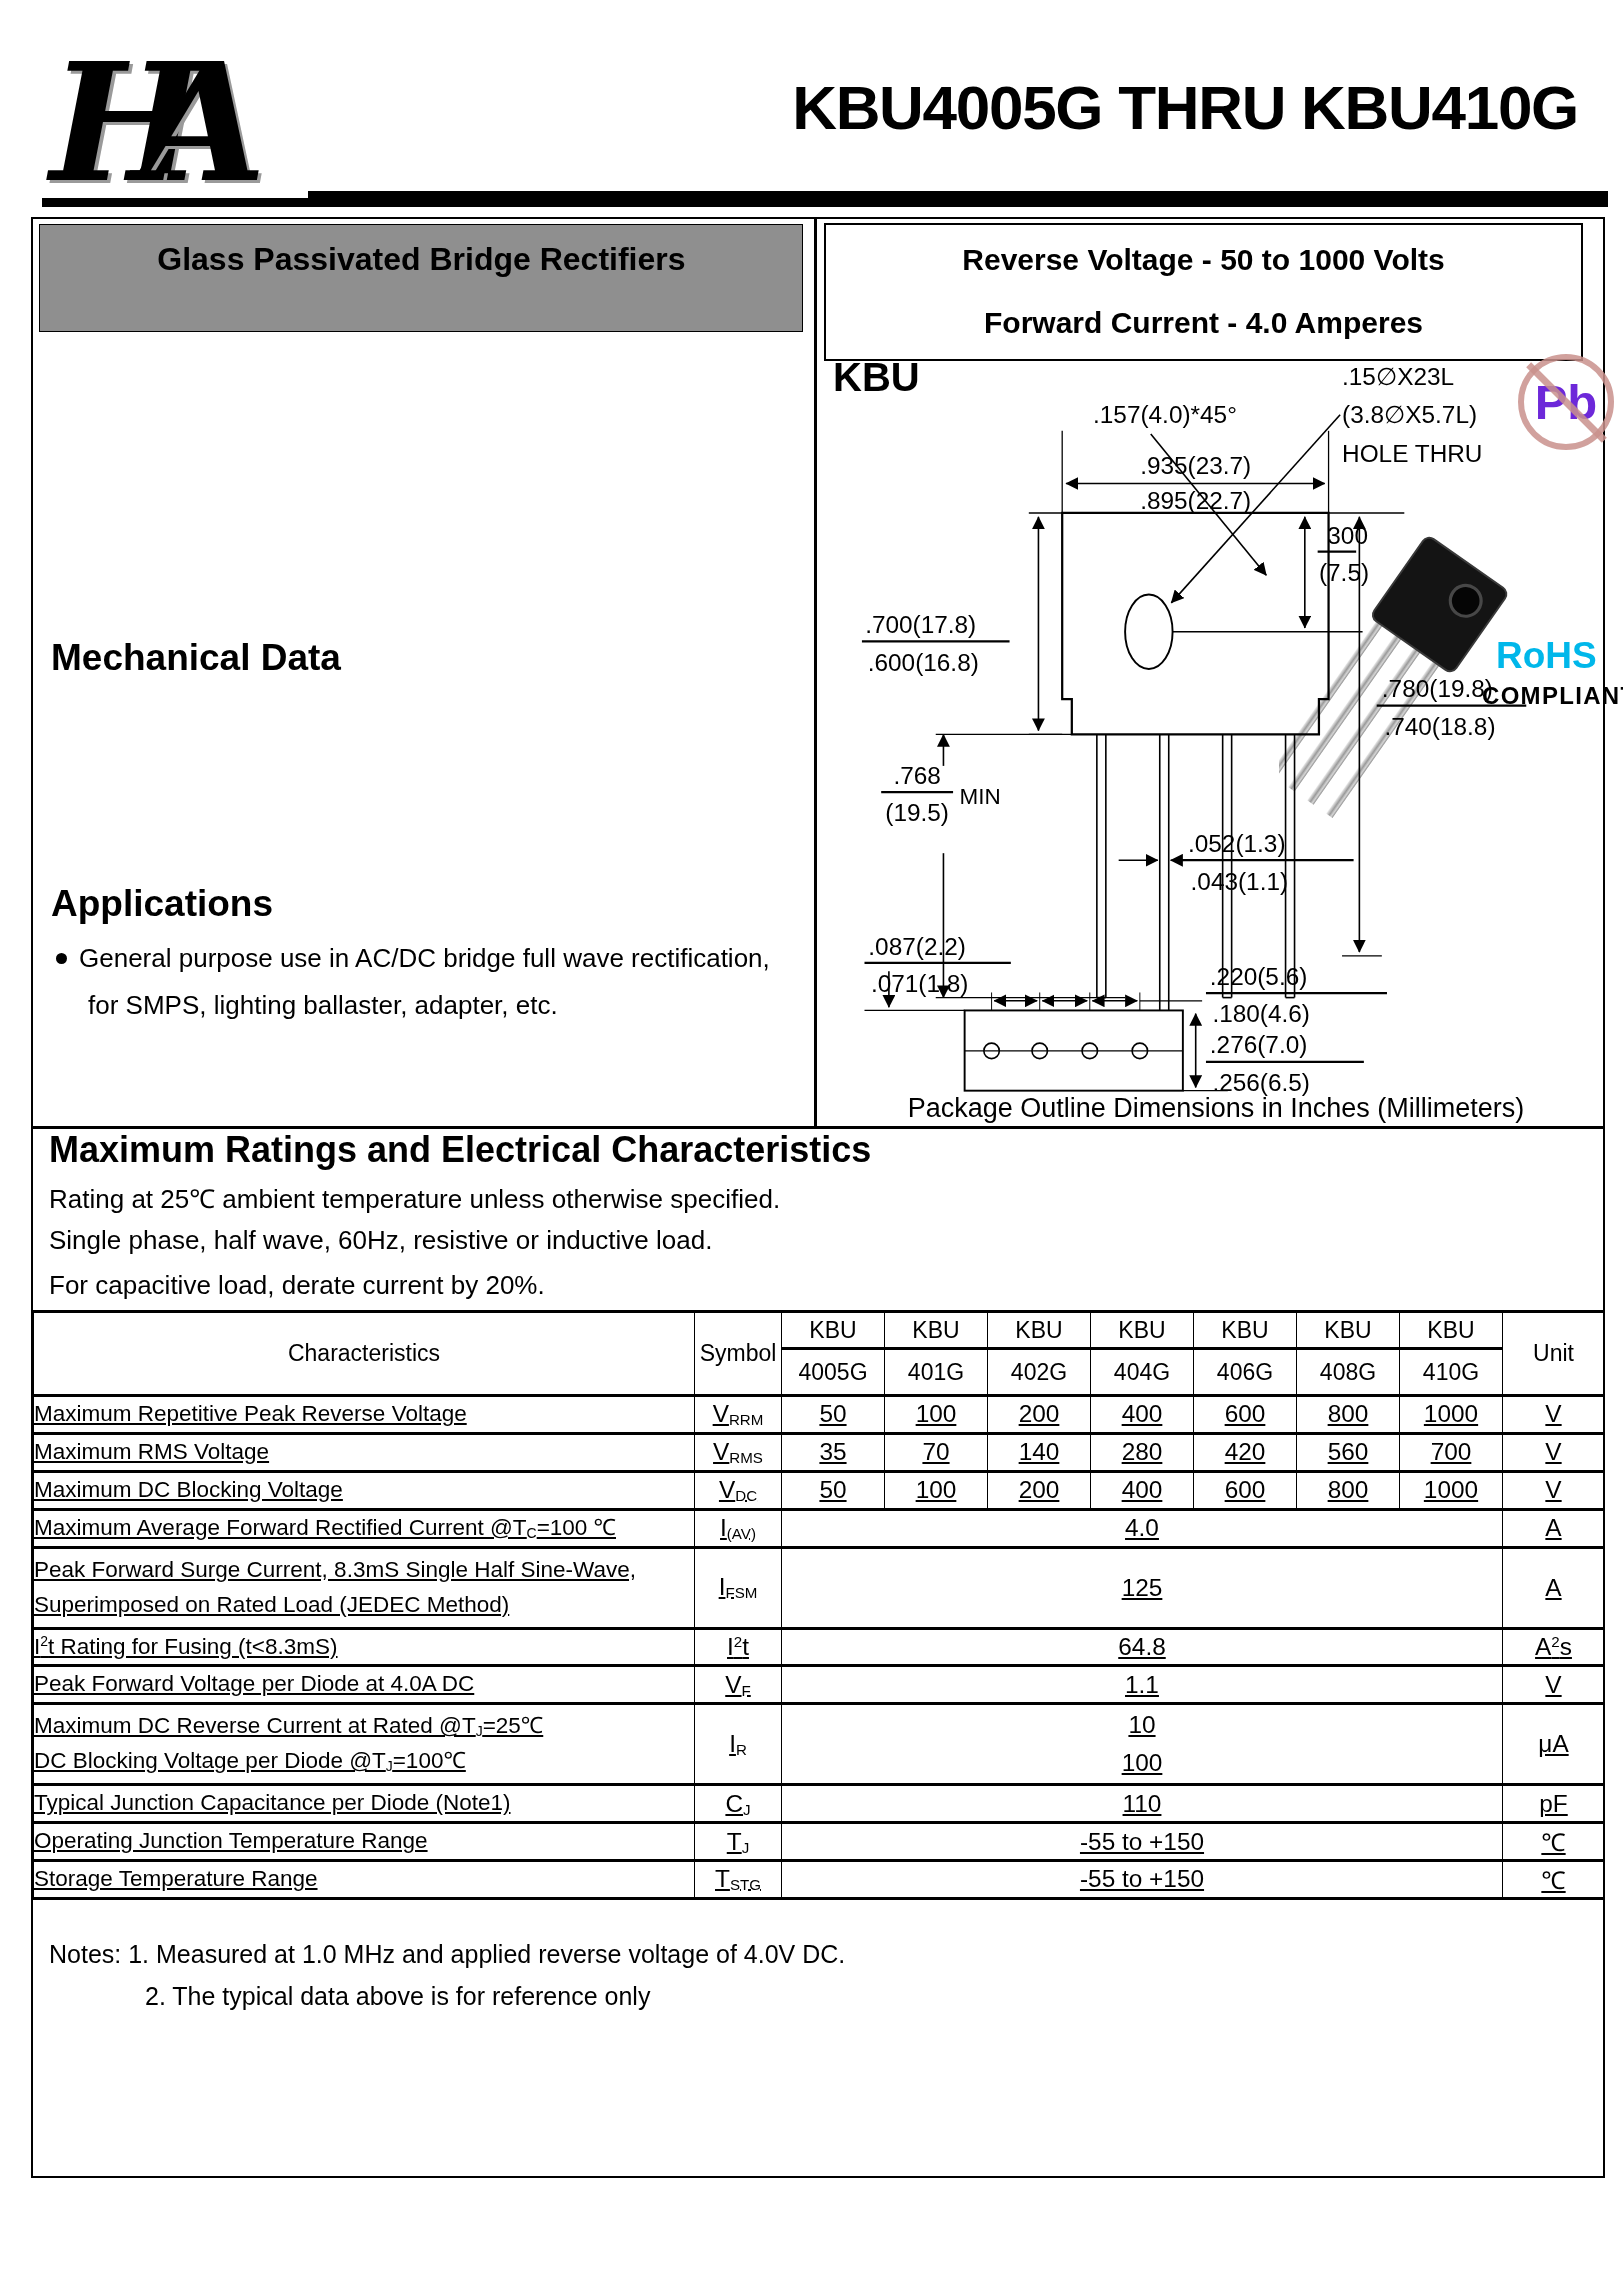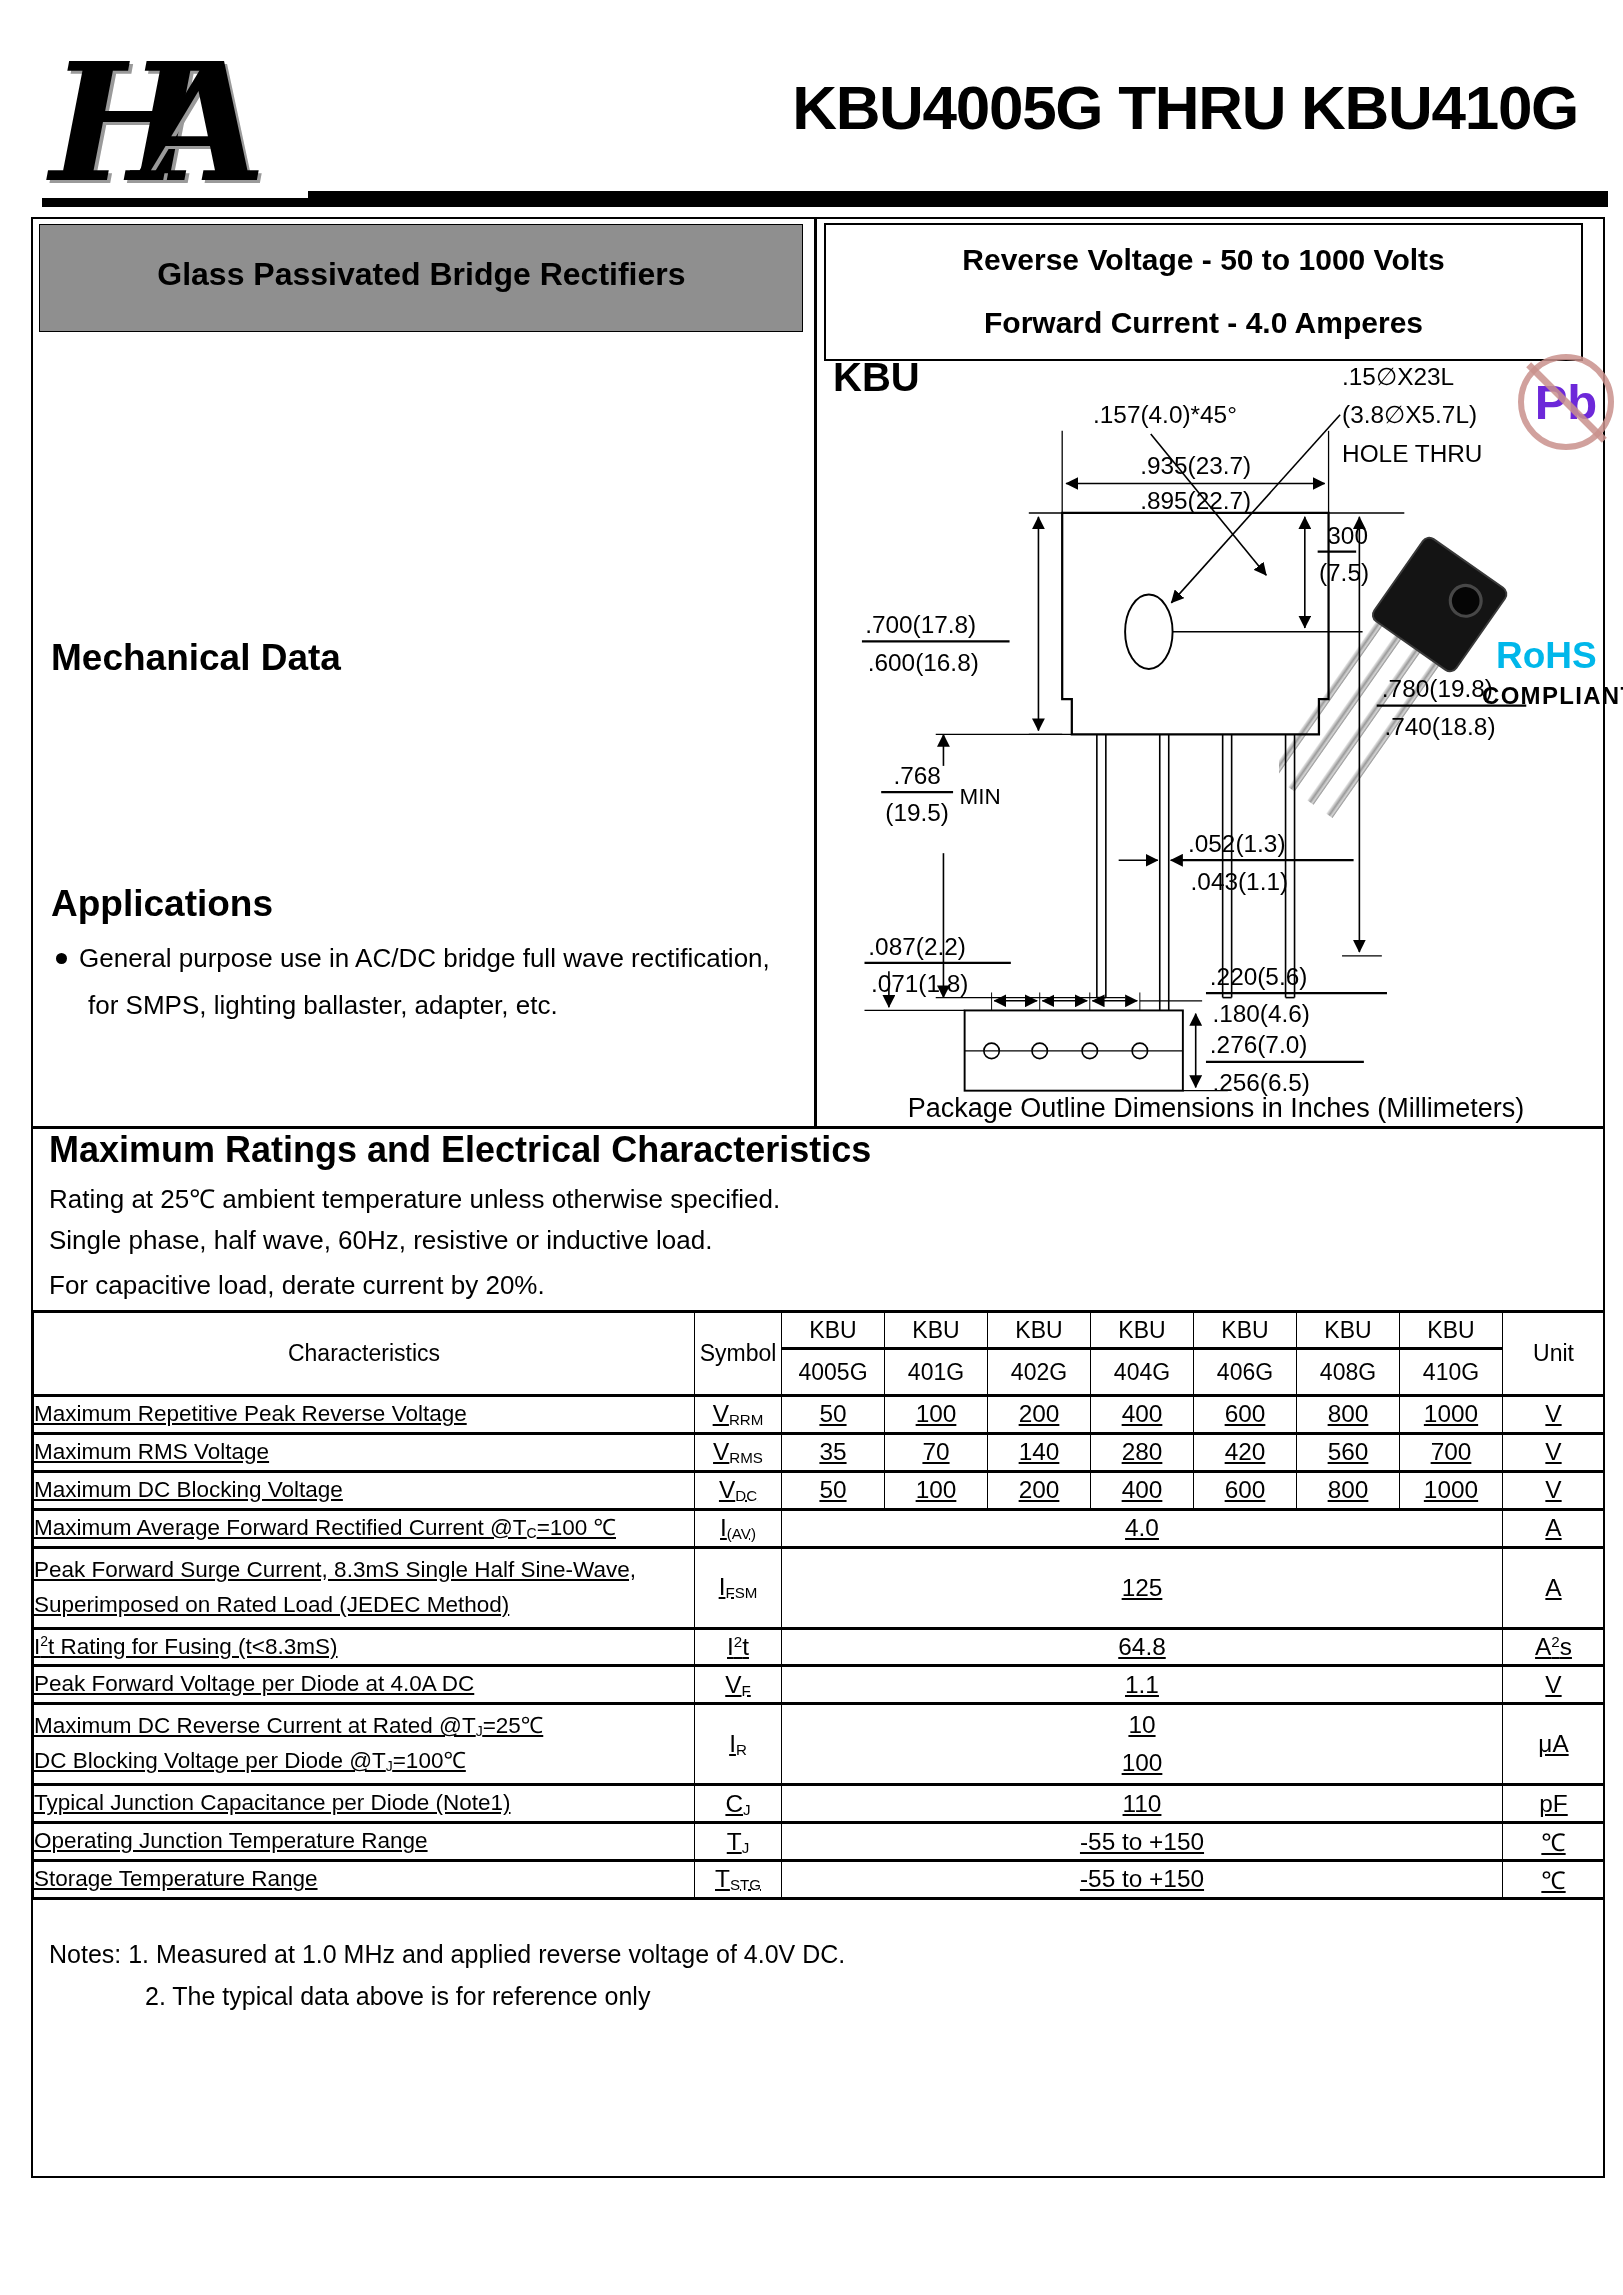--- a/index.html
+++ b/index.html
@@ -16,21 +16,21 @@
   .rule-b{position:absolute;left:308px;top:191px;width:1300px;height:7px;background:#000;}
 
   
   .main-box{position:absolute;left:31px;top:217px;width:1574px;height:1961px;
             border:2.6px solid #000;box-sizing:border-box;}
   .div-v{position:absolute;left:781px;top:0;width:2.6px;height:907px;background:#000;}
   .div-h{position:absolute;left:0;top:907px;right:0;height:2.6px;background:#000;}
 
   .gray-title{position:absolute;left:6.4px;top:5.1px;width:764px;height:108px;
               background:#8f8f8f;border:1.9px solid #000;box-sizing:border-box;
-              display:flex;justify-content:center;align-items:flex-start;padding-top:31px;
+              display:flex;justify-content:center;align-items:flex-start;padding-top:16px;
               font-size:32px;font-weight:bold;}
   .summary-box{position:absolute;left:791px;top:3.9px;width:759px;height:138px;
                border:2.6px solid #000;box-sizing:border-box;display:flex;flex-direction:column;
                justify-content:space-around;align-items:center;padding:3.9px 0;
                font-size:30px;font-weight:bold;text-align:center;}
 
   
   .sec{position:absolute;left:18px;}
   .sec h2{margin:0;font-size:37px;font-weight:bold;}
   .sec ul{margin:0;padding:0;}

